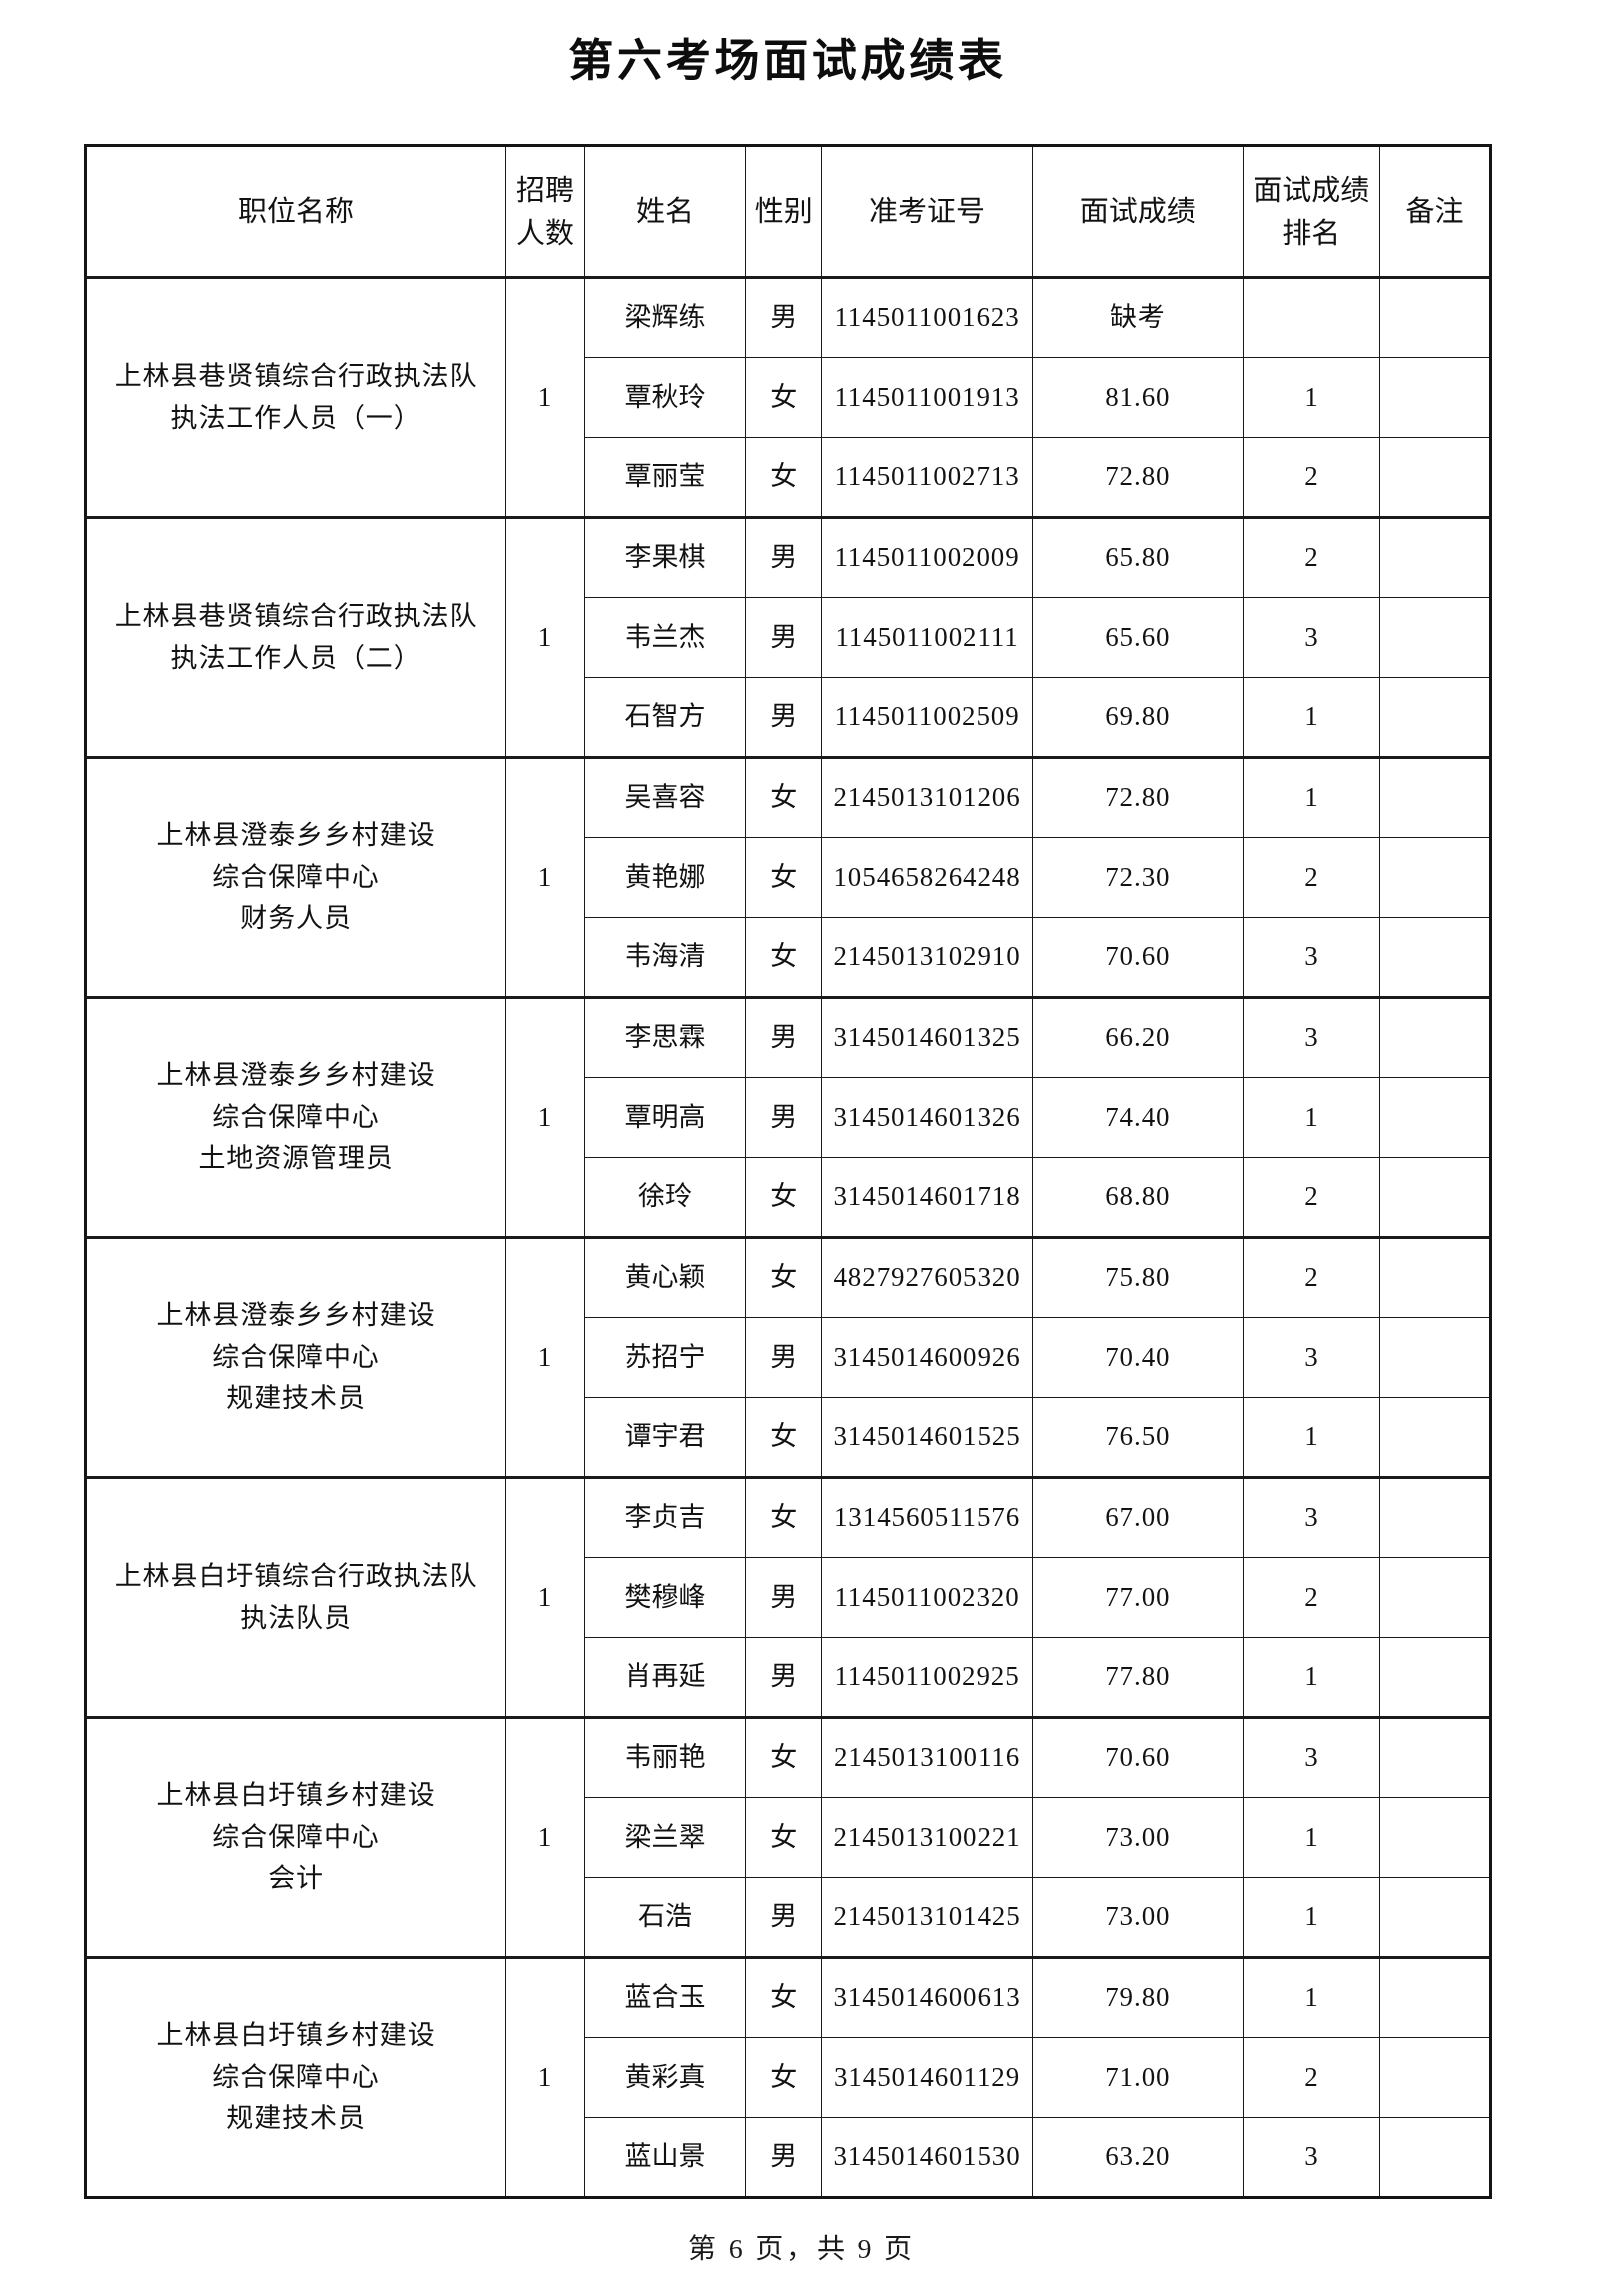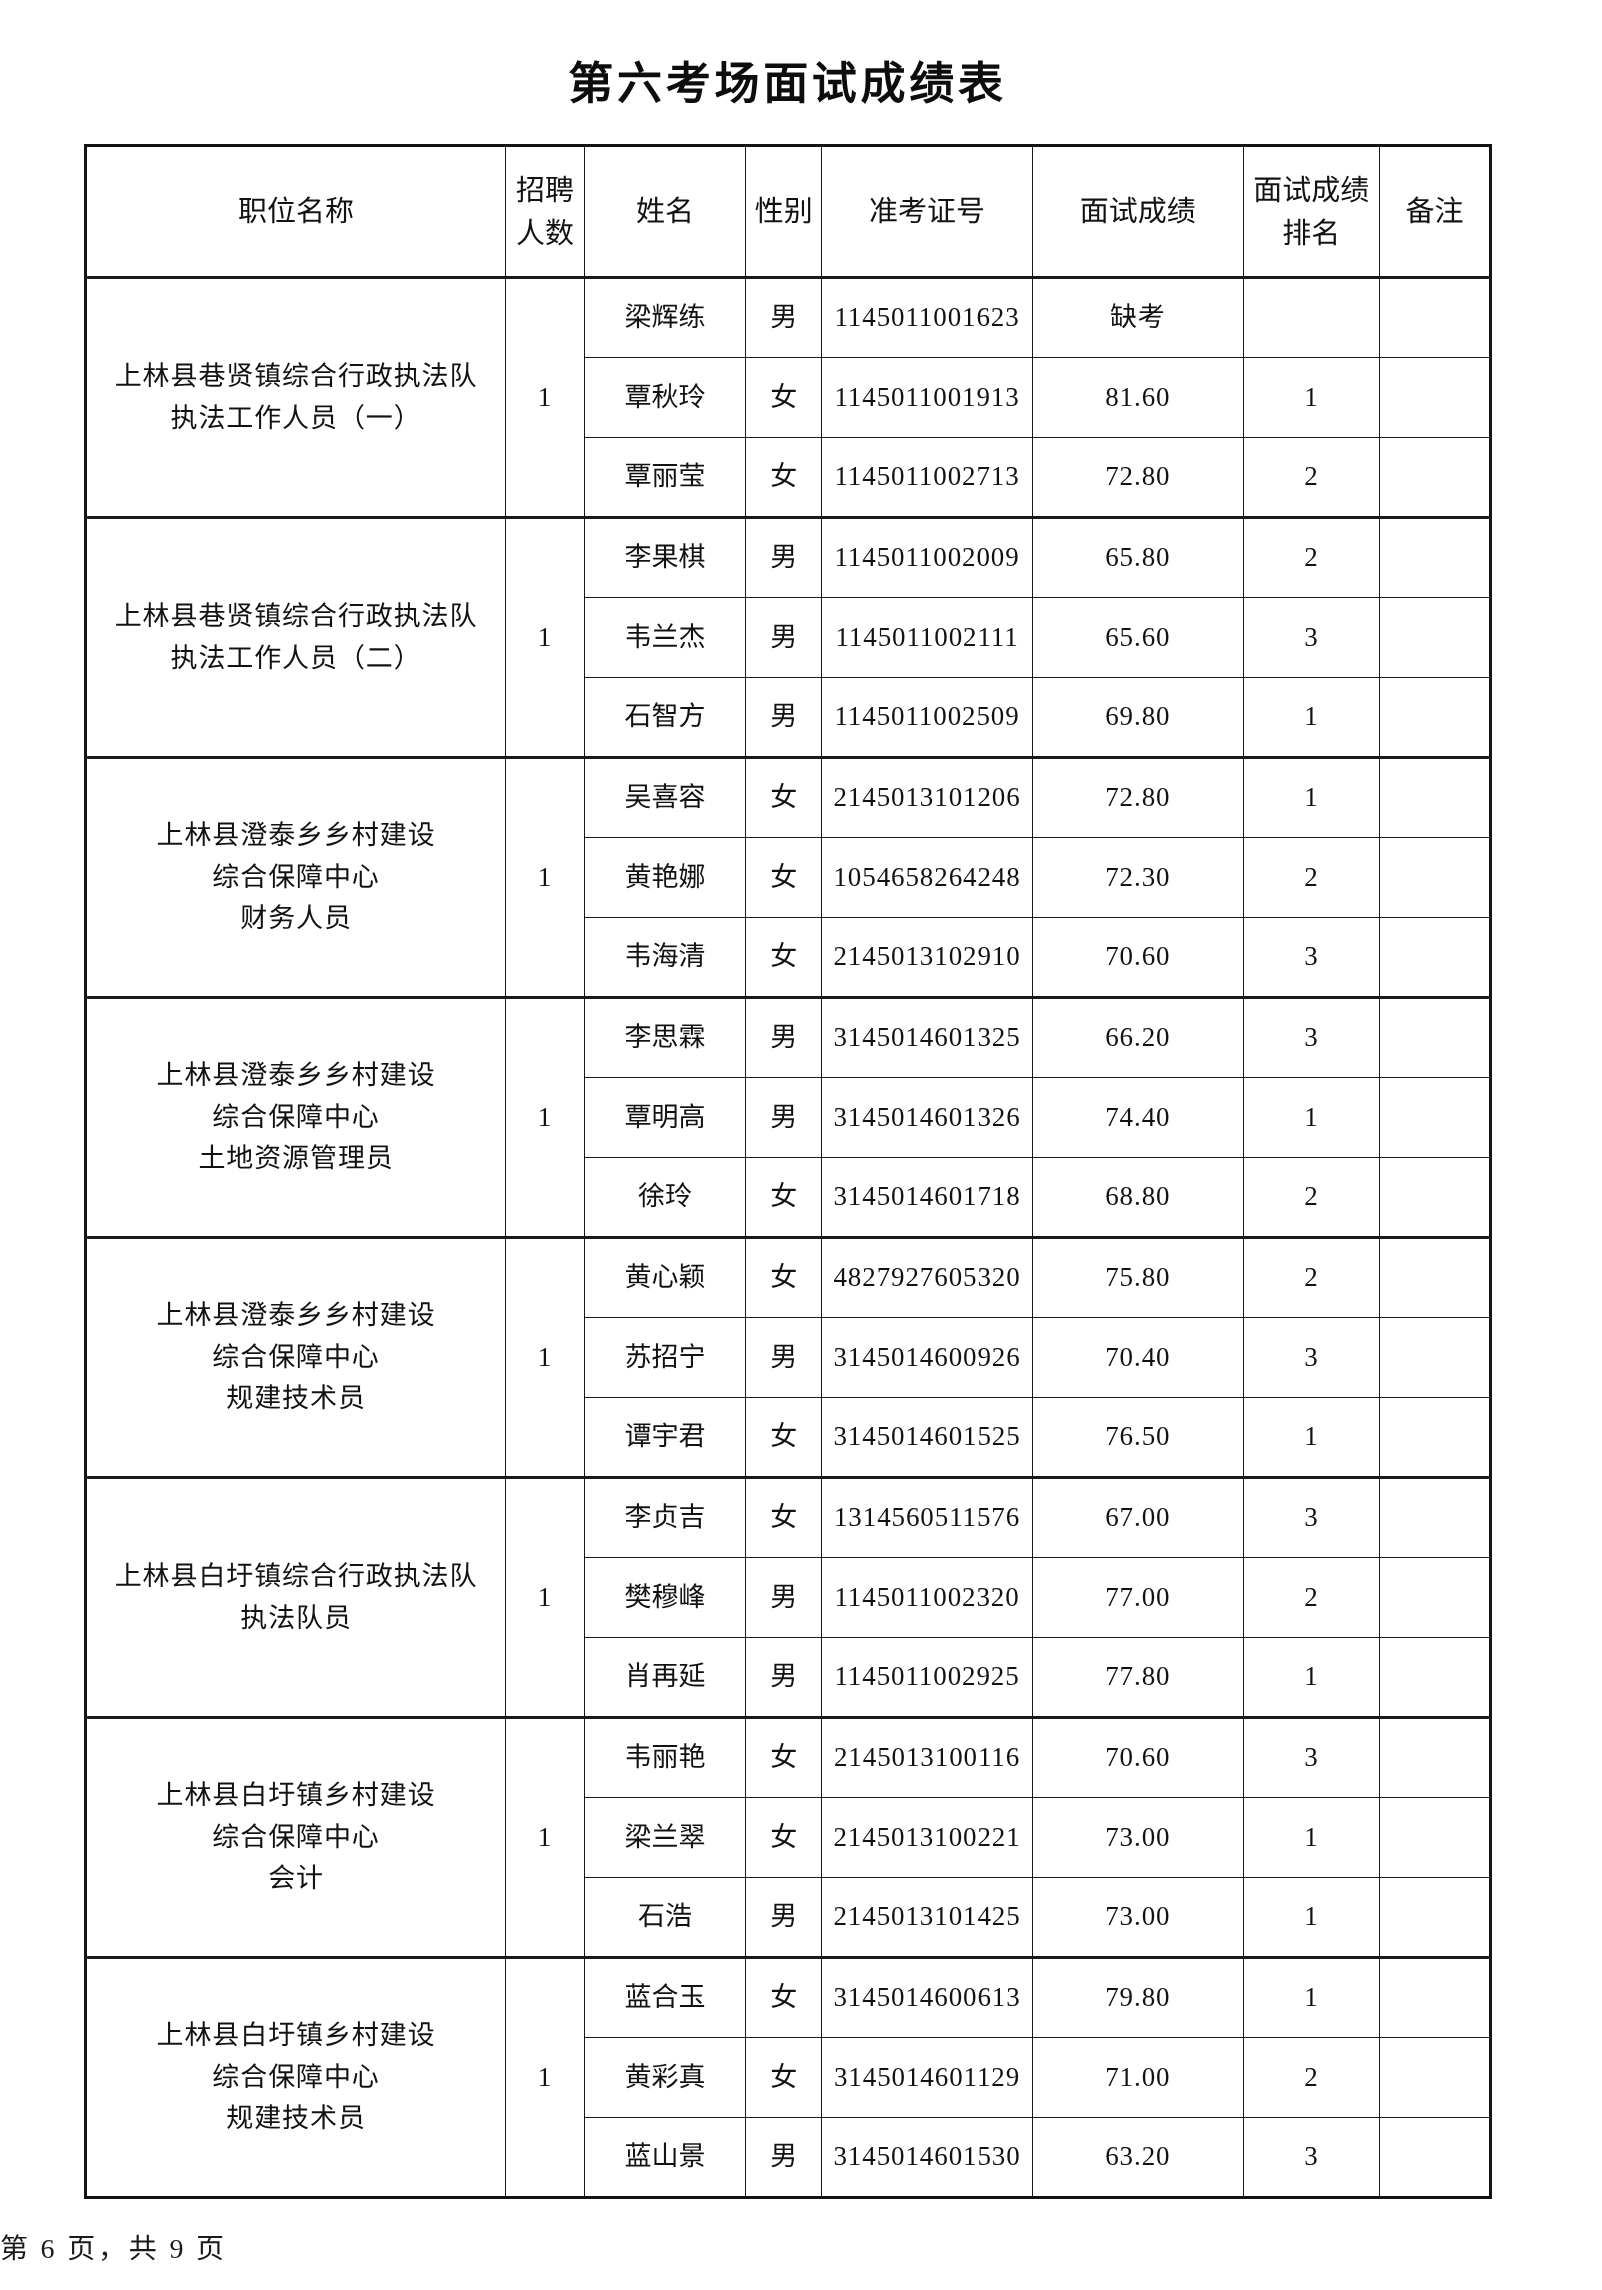--- a/index.html
+++ b/index.html
@@ -11,21 +11,21 @@
   }
   .page {
     position: relative;
     width: 1603px;
     height: 2290px;
     background: #ffffff;
     overflow: hidden;
   }
   .page-title {
     position: absolute;
-    top: 47px;
+    top: 24px;
     left: 0;
     width: 1575px;
     text-align: center;
     font-family: "DejaVu Sans", "Liberation Sans", sans-serif;
     font-weight: 900;
     font-size: 45px;
     letter-spacing: 3.7px;
     color: #0d0d0d;
   }
   table.score-table {
@@ -66,20 +66,21 @@
   }
   td.num-cell {
     letter-spacing: 0.9px;
     font-size: 27px;
   }
   .page-footer {
     position: absolute;
     top: 2226px;
     left: 0;
     width: 1603px;
+    text-align: center;
     font-size: 28px;
     letter-spacing: 2.8px;
     color: #1a1a1a;
   }
 </style>
 </head>
 <body>
 
 <div class="page">
 

